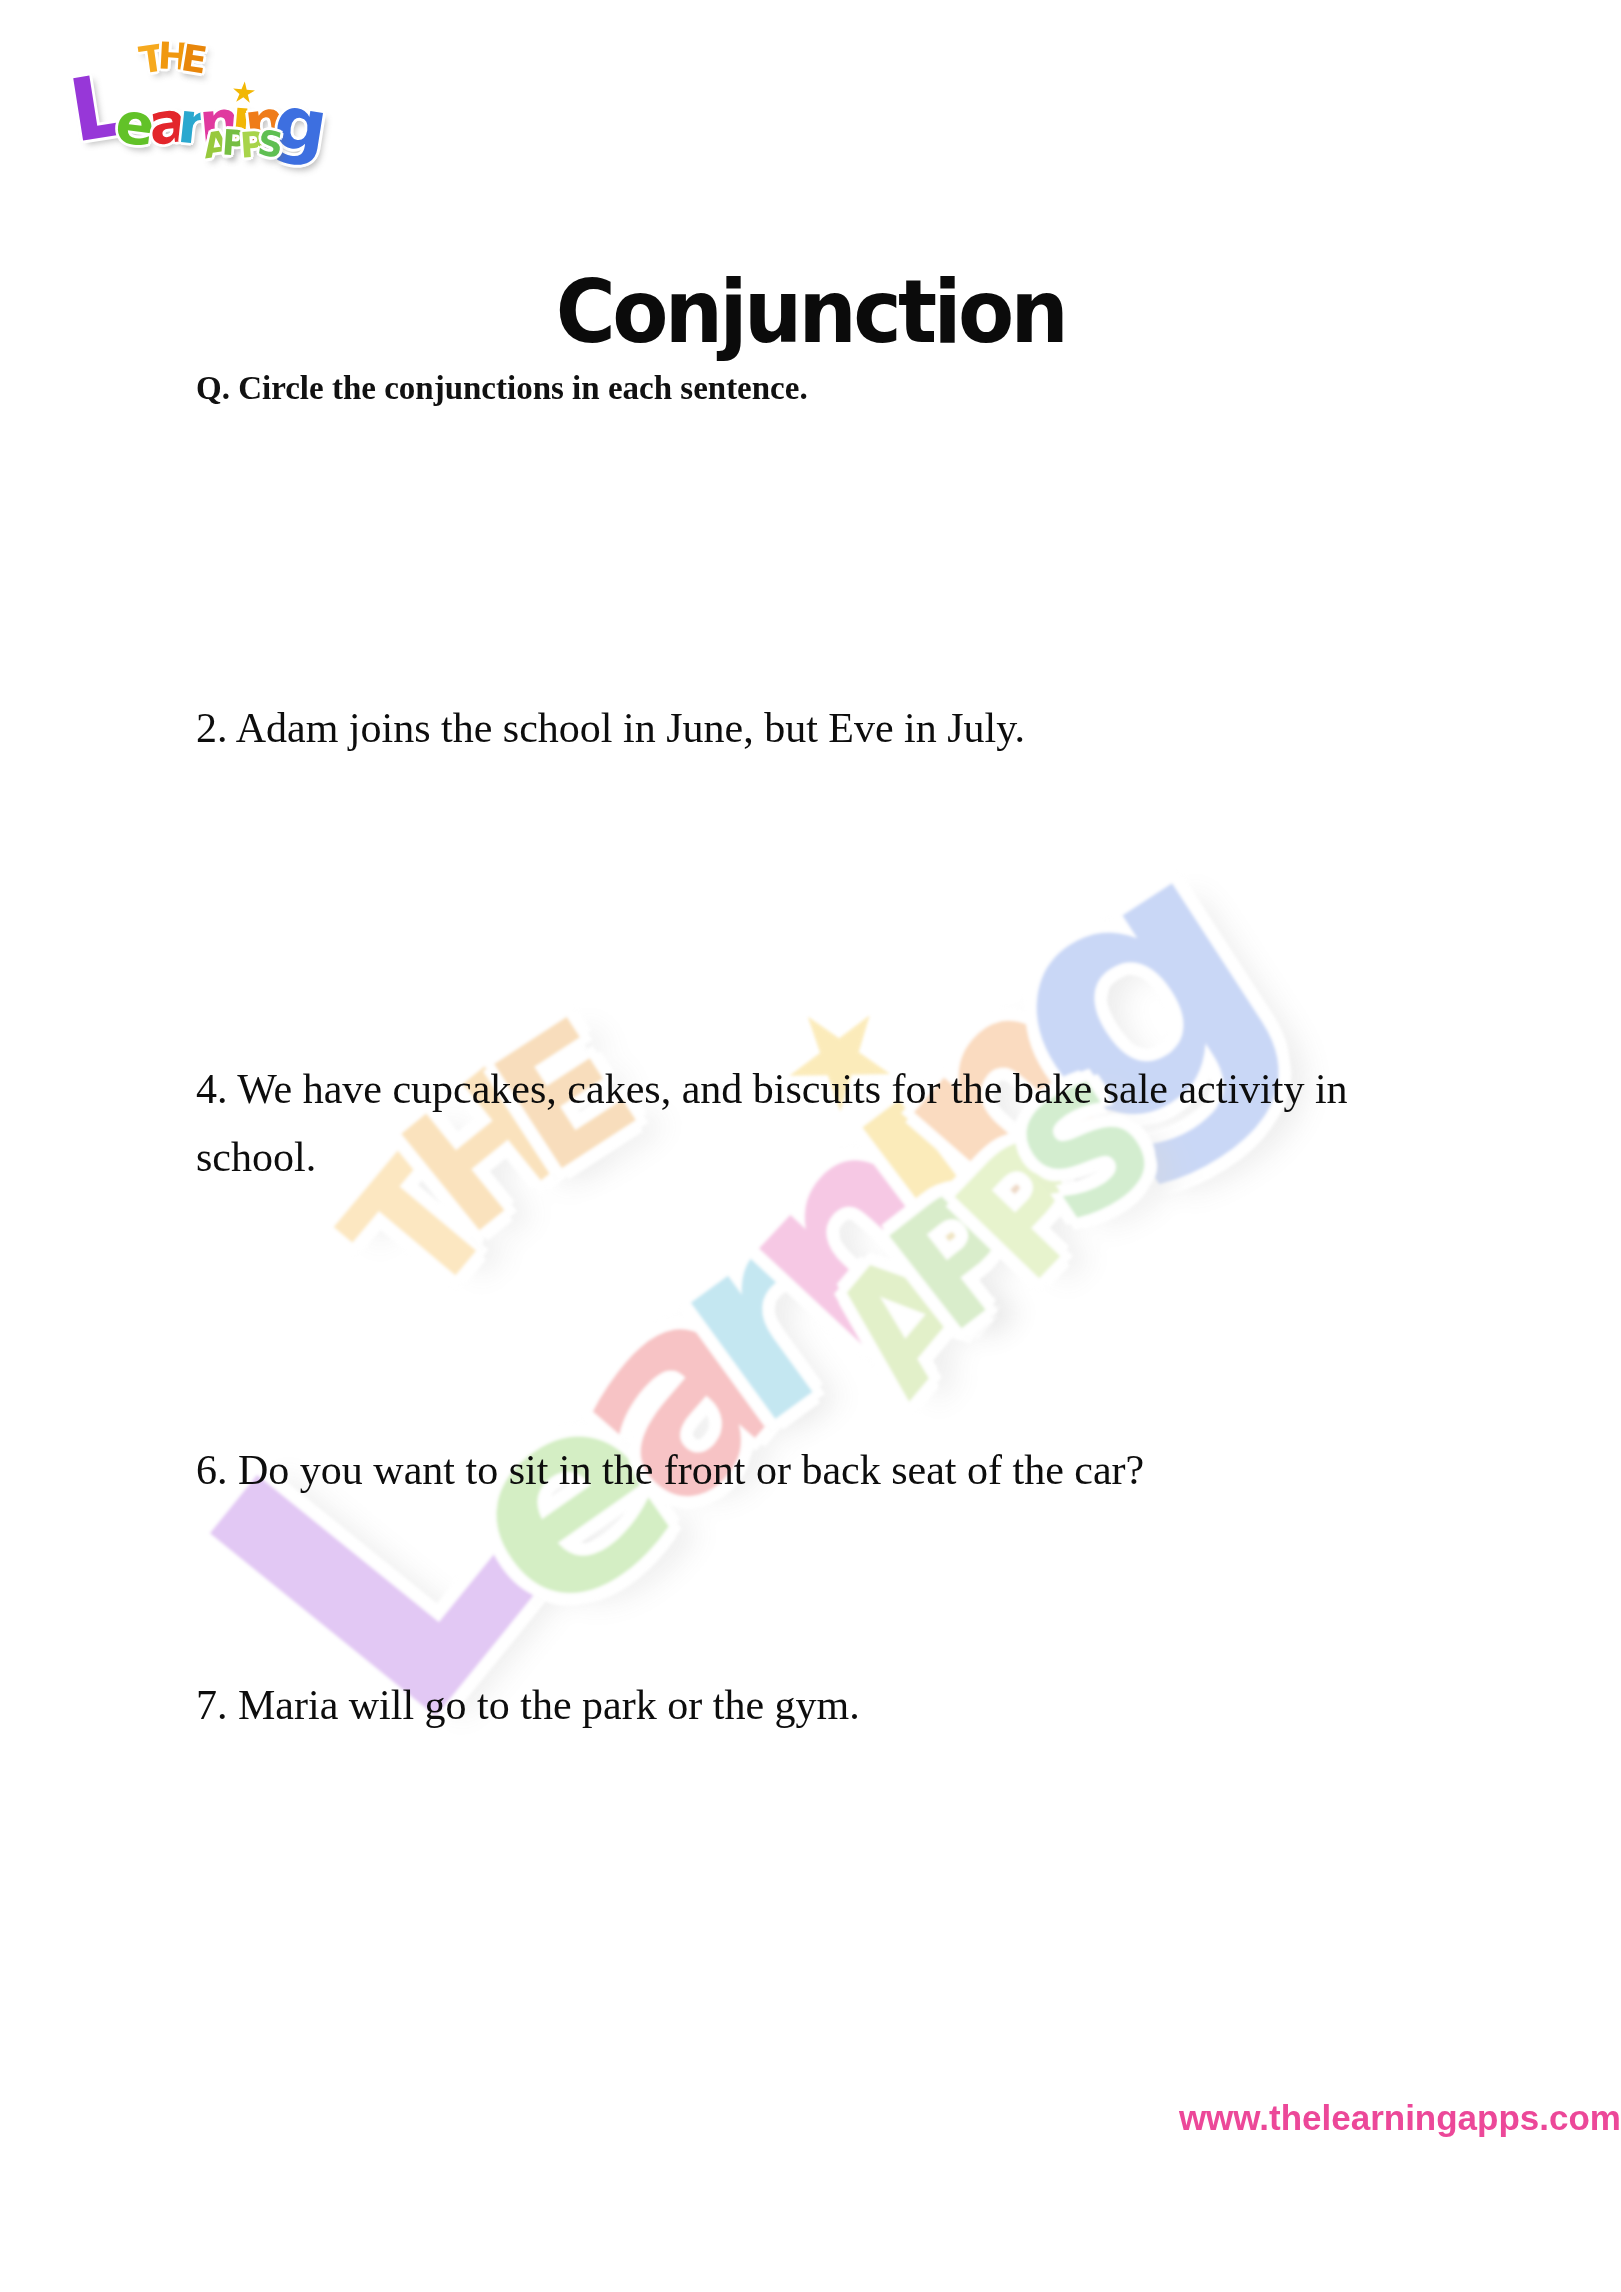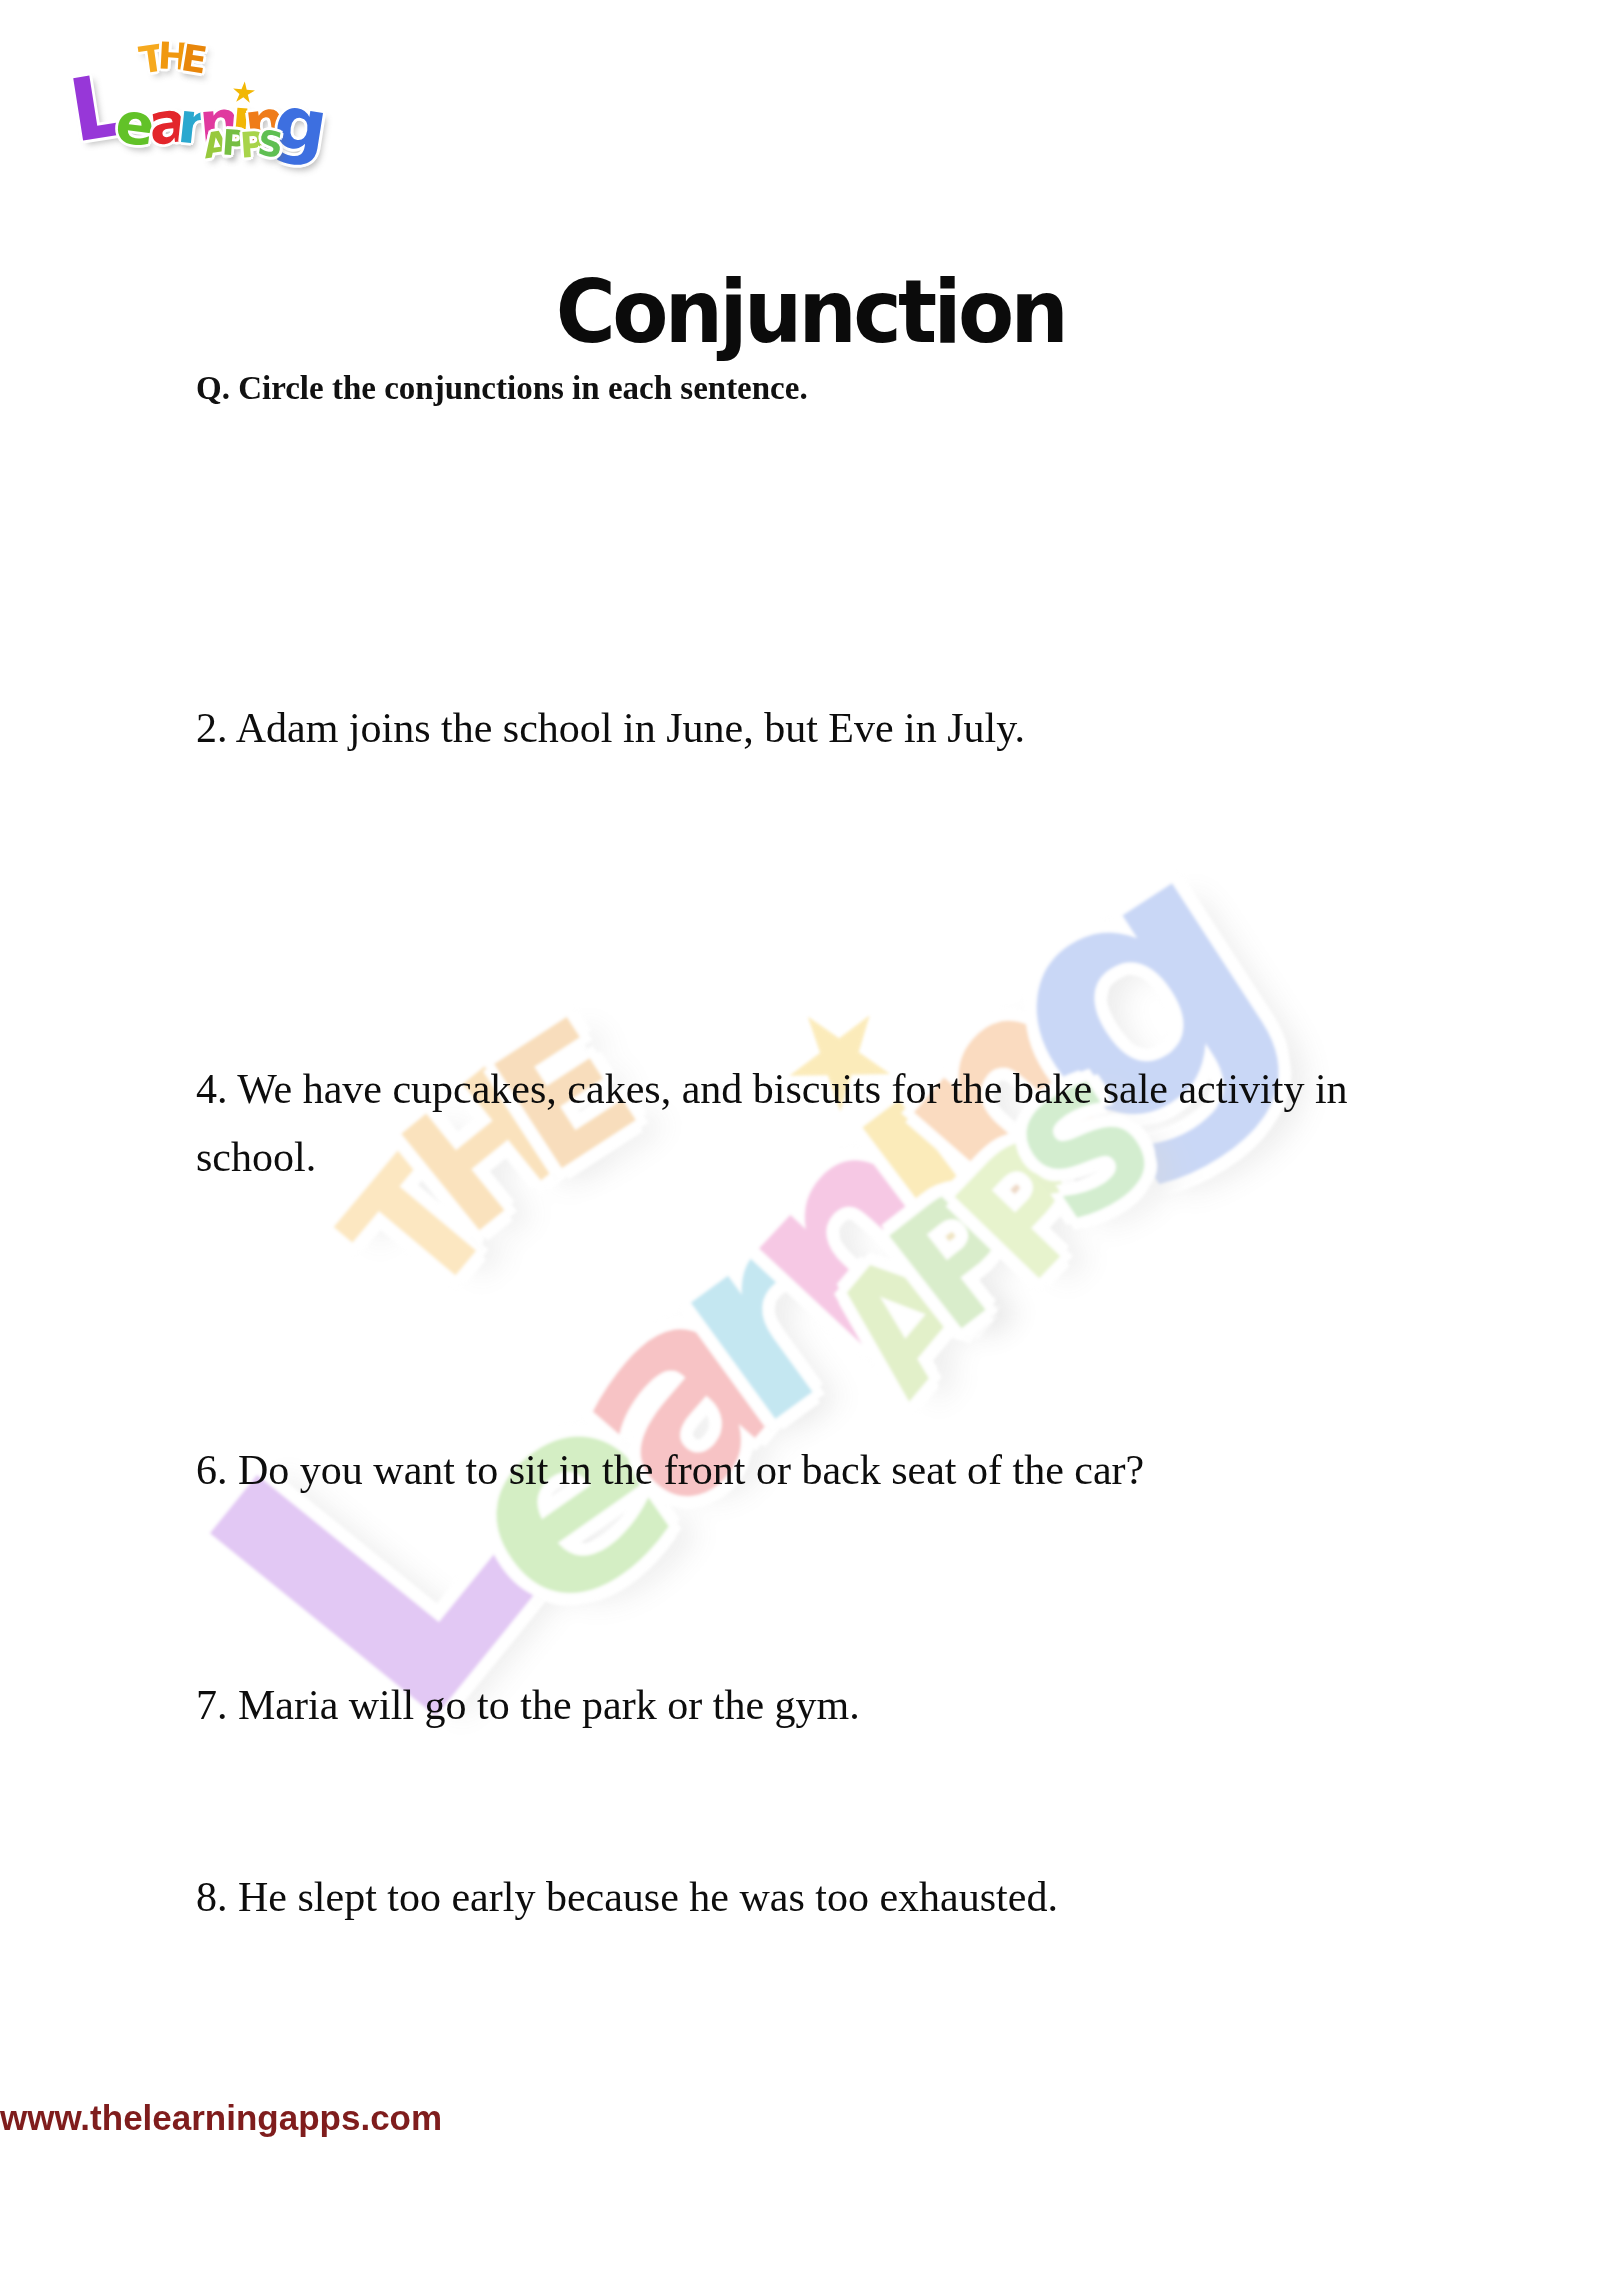--- a/index.html
+++ b/index.html
@@ -68,22 +68,22 @@
   }
   #s1{top:501px;}
   #s2{top:694px;text-align:right;}
   #s3{top:891px;}
   #s4{top:1055px;width:1245px;}
   #s5{top:1280px;}
   #s6{top:1436px;}
   #s7{top:1671px;}
   #s8{top:1863px;}
   #footer{
-    position:absolute;top:2098px;left:0;width:100%;text-align:left;
-    font-family:"Liberation Sans", sans-serif;font-weight:bold;font-size:35px;color:#7f1d1d;
+    position:absolute;top:2098px;left:0;width:100%;text-align:right;
+    font-family:"Liberation Sans", sans-serif;font-weight:bold;font-size:35px;color:#ec4899;
   }
 </style>
 </head>
 <body>
 
 <div class="logo-box" id="watermark" aria-hidden="true">
   <span class="word word-the"><span class="letter" style="color: rgb(246, 169, 30);">T</span><span class="letter" style="color: rgb(240, 152, 15);">H</span><span class="letter" style="color: rgb(232, 134, 10);">E</span></span>
   <span class="word word-learning"><span class="letter" style="color: rgb(151, 55, 216);">L</span><span class="letter" style="color: rgb(98, 194, 40);">e</span><span class="letter" style="color: rgb(227, 38, 43);">a</span><span class="letter" style="color: rgb(42, 168, 207);">r</span><span class="letter" style="color: rgb(224, 57, 159);">n</span><span class="letter" style="color: rgb(242, 183, 5);">ı<span class="dot" style="color: rgb(242, 183, 5);">★</span></span><span class="letter" style="color: rgb(239, 124, 26);">n</span><span class="letter" style="color: rgb(61, 111, 224);">g</span></span>
   <span class="word word-apps"><span class="letter" style="color: rgb(151, 201, 61);">A</span><span class="letter" style="color: rgb(118, 190, 67);">P</span><span class="letter" style="color: rgb(168, 212, 74);">P</span><span class="letter" style="color: rgb(95, 191, 82);">S</span></span>
 </div>
@@ -97,18 +97,17 @@
   </div>
 
   <h1 id="title">Conjunction</h1>
 
   <h2 id="question">Q. Circle the conjunctions in each sentence.</h2>
 
   <p class="sentence" id="s2">2. Adam joins the school in June, but Eve in July.</p>
   <p class="sentence" id="s4">4. We have cupcakes, cakes, and biscuits for the bake sale activity in school.</p>
   <p class="sentence" id="s6">6. Do you want to sit in the front or back seat of the car?</p>
   <p class="sentence" id="s7">7. Maria will go to the park or the gym.</p>
-  <p class="sentence" id="s8">8. He slept too early because he was too exhausted.</p>
 
   <div id="footer">www.thelearningapps.com</div>
 
 </div>
 
 
 </body></html>

